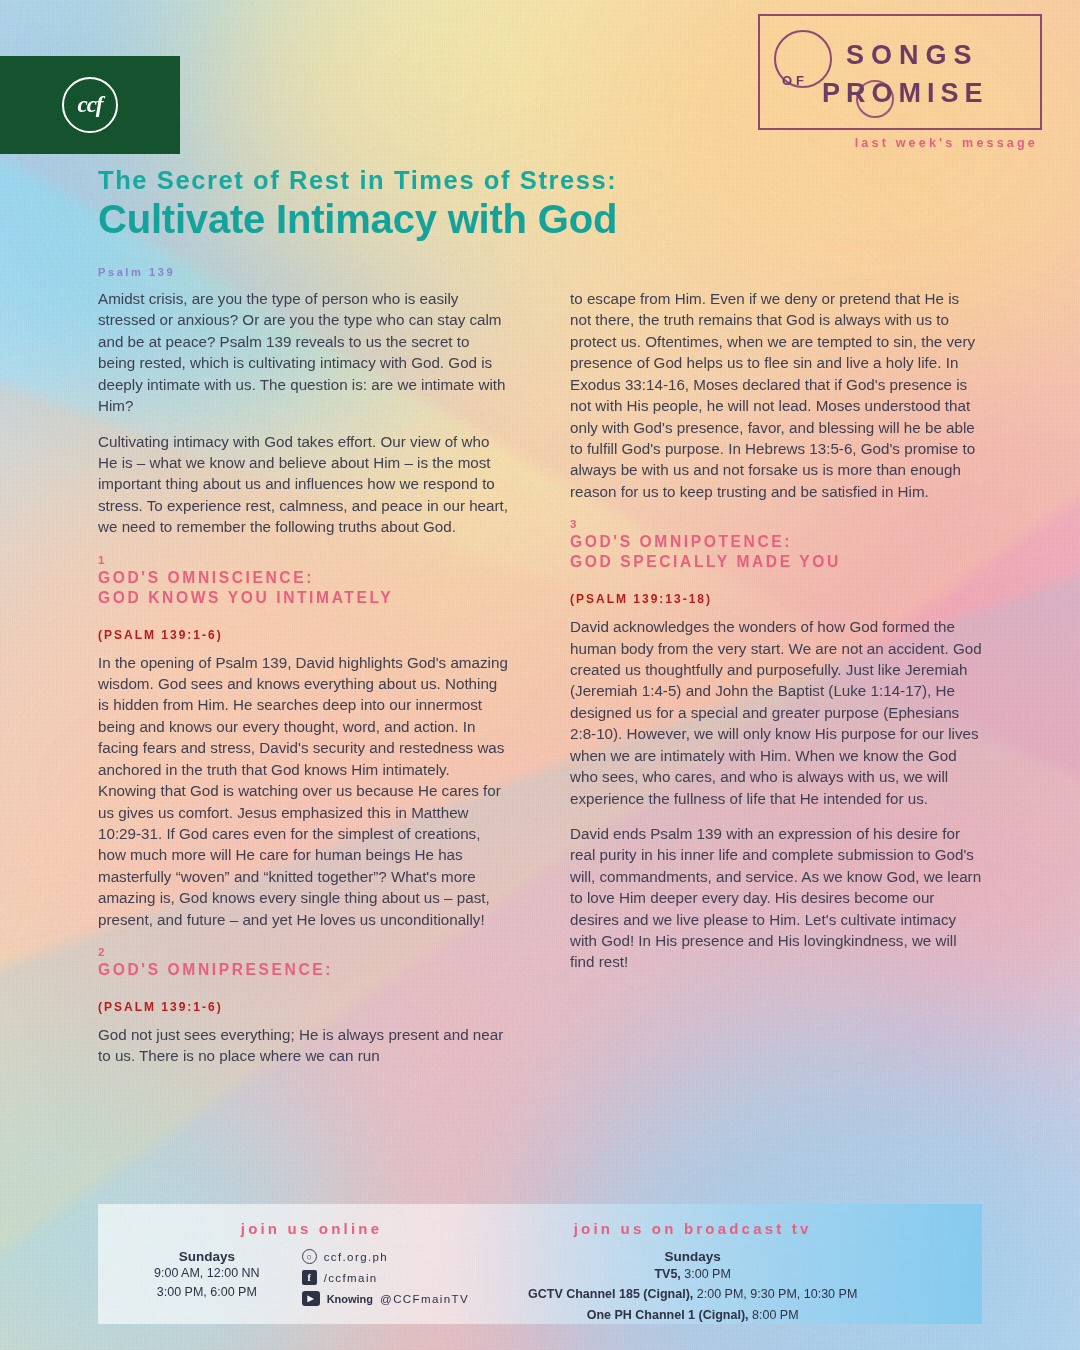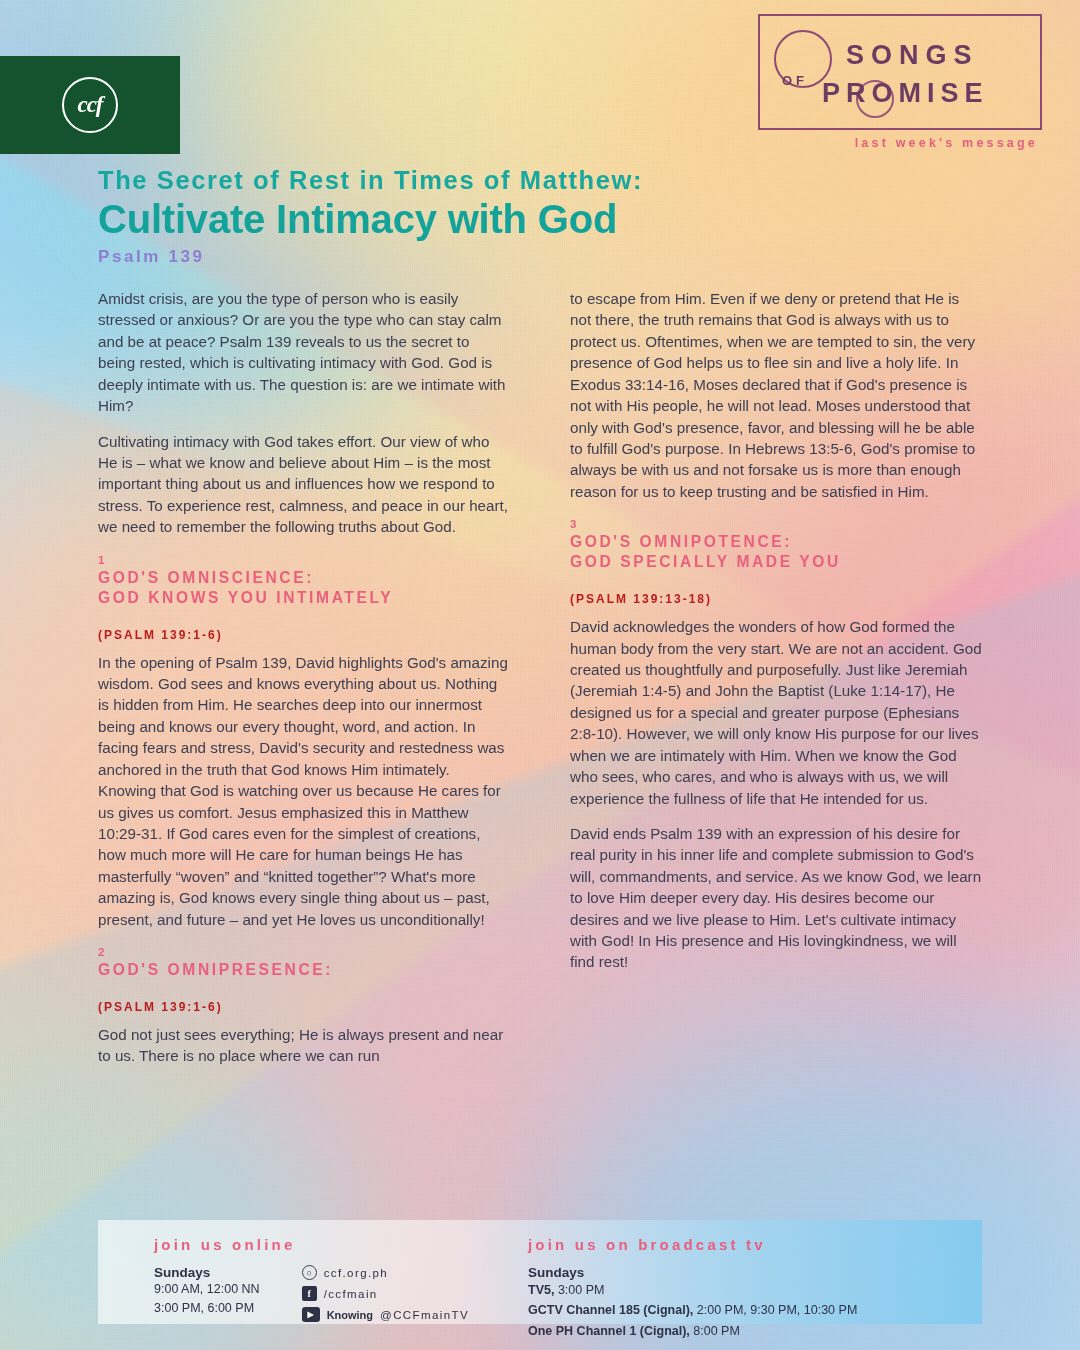--- a/index.html
+++ b/index.html
@@ -103,22 +103,22 @@
   .title-wrap { position:absolute; left:98px; top:166px; width:860px; }
   .kicker {
     font-size:25.5px; font-weight:bold; letter-spacing:1.6px;
     color:#17a8a0;
   }
   .headline {
     font-size:40px; font-weight:bold; letter-spacing:-0.2px;
     color:#14a39b; margin-top:2px;
   }
   .verse-ref {
-    margin-top:5px;
-    font-size:17px; font-weight:bold; letter-spacing:2.6px;
+    margin-top:24px;
+    font-size:11px; font-weight:bold; letter-spacing:2.6px;
     color:#8d7fd0;
   }
 
   
   .cols {
     position:absolute; left:98px; top:288px; width:884px;
     display:flex; gap:60px;
   }
   .col { width:412px; }
   p.body {
@@ -134,22 +134,23 @@
     font-size:15.6px; font-weight:bold; color:#e9607f; letter-spacing:2.6px;
     line-height:1.28;
   }
   .sec-ref {
     font-size:12px; font-weight:bold; color:#b91c1c; letter-spacing:2px;
     margin-top:20px; margin-bottom:10px;
   }
 
   
   .footer {
-    position:absolute; left:98px; bottom:26px; width:884px; height:104px;
+    position:absolute; left:98px; bottom:26px; width:884px; height:120px;
     background:rgba(255,255,255,.32);
+    text-align:center;
   }
   .footer-grad {
     position:absolute; inset:0;
     background:linear-gradient(90deg, rgba(255,255,255,.45) 0%, rgba(255,255,255,.3) 40%, rgba(120,200,240,.45) 75%, rgba(90,190,238,.6) 100%);
   }
   .fcol { position:absolute; top:16px; }
   .fcol.left { left:56px; }
   .fcol.right { left:430px; }
   .f-head {
     font-size:15px; font-weight:bold; letter-spacing:3.2px; color:#e9607f;
@@ -205,21 +206,21 @@
     <div class="sop-ring"></div>
     <div class="sop-ring2"></div>
     <div class="sop-songs">SONGS</div>
     <div class="sop-of">OF</div>
     <div class="sop-promise">PROMISE</div>
   </div>
 </div>
 <div class="lastweek">last week's message</div>
 
 <div class="title-wrap">
-  <div class="kicker">The Secret of Rest in Times of Matthew:</div>
+  <div class="kicker">The Secret of Rest in Times of Stress:</div>
   <div class="headline">Cultivate Intimacy with God</div>
   <div class="verse-ref">Psalm 139</div>
 </div>
 
 <div class="cols">
 
   <div class="col">
     <p class="body">Amidst crisis, are you the type of person who is easily stressed or anxious? Or are you the type who can stay calm and be at peace? Psalm 139 reveals to us the secret to being rested, which is cultivating intimacy with God. God is deeply intimate with us. The question is: are we intimate with Him?</p>
     <p class="body">Cultivating intimacy with God takes effort. Our view of who He is – what we know and believe about Him – is the most important thing about us and influences how we respond to stress. To experience rest, calmness, and peace in our heart, we need to remember the following truths about God.</p>
 

